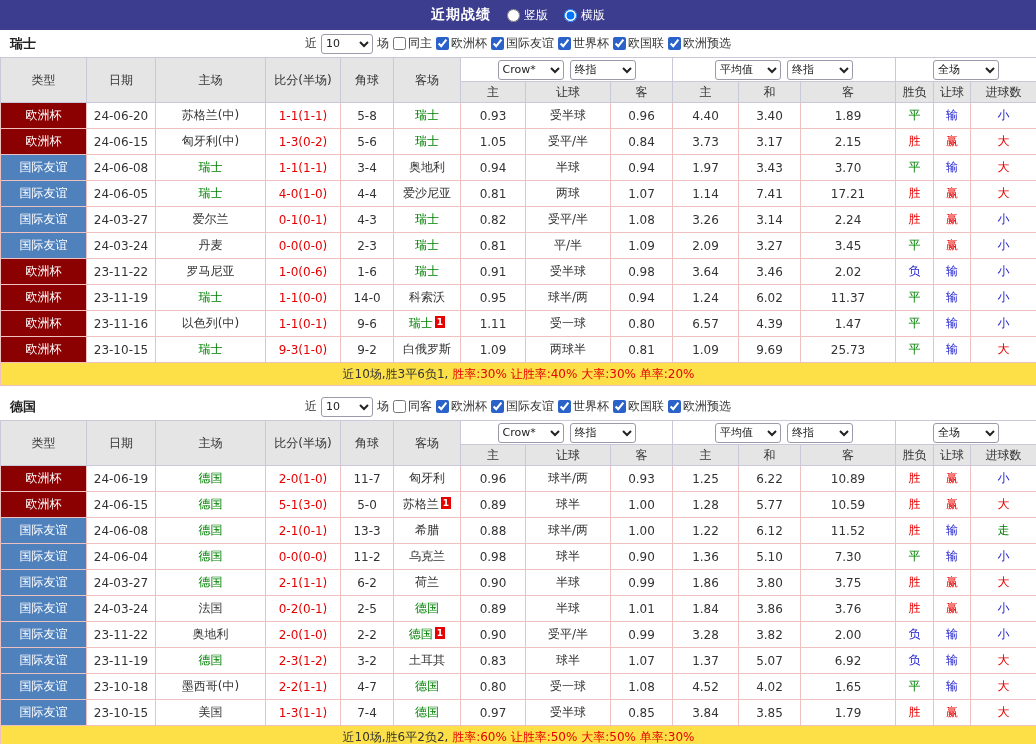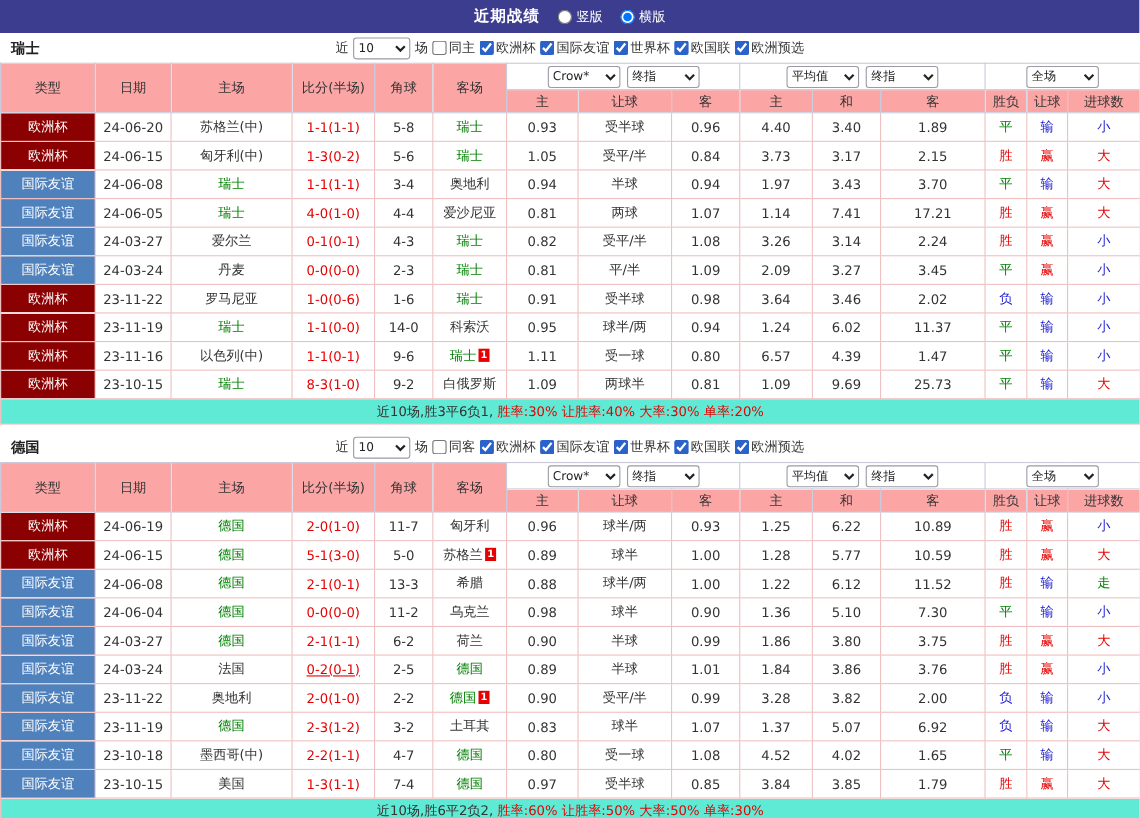--- a/index.html
+++ b/index.html
@@ -11,28 +11,28 @@
   .section + .section{margin-top:7px;}
   .section-header{height:27px;display:flex;align-items:center;position:relative;}
   .team-name{position:absolute;left:10px;font-weight:bold;font-size:13px;color:#222;}
   .filters{margin:0 auto;display:flex;align-items:center;gap:4px;}
   .chk{display:inline-flex;align-items:center;gap:2px;cursor:pointer;}
   .chk input{margin:0;width:13px;height:13px;accent-color:#2a62c9;}
   select{height:20px;font-size:11px;font-family:inherit;color:#222;background:#fff;border:1px solid #9a9aa8;border-radius:3px;}
   .count-select{width:52px;}
   table{border-collapse:collapse;table-layout:fixed;width:1036px;border:1px solid #c9c9da;}
   th,td{border:1px solid #efc0c0;text-align:center;overflow:hidden;white-space:nowrap;padding:0 1px;}
-  thead th{background:#fca5a5;border-color:#c9c9da;font-weight:normal;color:#333;height:20px;}
+  thead th{background:#e5e5e5;border-color:#c9c9da;font-weight:normal;color:#333;height:20px;}
   thead tr.h1{height:24px;}
   thead th.sel-th{background:#fff;}
   .sel-wrap{display:flex;justify-content:center;align-items:center;gap:6px;}
   .sel-th select{width:66px;}
   tbody td{height:25px;background:#fff;}
   .card{display:inline-block;margin-left:2px;padding:0 2px;background:#e60000;color:#fff;font-size:9px;line-height:12px;vertical-align:2px;font-weight:bold;}
-  td.summary{height:22px;background:#5eead4;margin-top:16px;}
+  td.summary{height:22px;background:#fde047;margin-top:16px;}
   td.summary .rates{color:#e60000;}
 </style>
 </head>
 <body>
 
 <div class="topbar">
   <span class="title">近期战绩</span>
   <label class="radio-label">
     <input type="radio" name="layout" style="">
     <span>竖版</span>
@@ -283,21 +283,21 @@
           <td>4.39</td>
           <td>1.47</td>
           <td style="color: rgb(0, 128, 0);">平</td>
           <td style="color: rgb(26, 26, 206);">输</td>
           <td style="color: rgb(26, 26, 206);">小</td>
         </tr>
         <tr>
           <td style="background: rgb(139, 0, 0); color: rgb(255, 255, 255);">欧洲杯</td>
           <td>23-10-15</td>
           <td style="color: rgb(0, 128, 0);">瑞士</td>
-          <td style="color: rgb(230, 0, 0);">8-3(1-0)</td>
+          <td style="color: rgb(230, 0, 0);">9-3(1-0)</td>
           <td>9-2</td>
           <td>白俄罗斯</td>
           <td>1.09</td>
           <td>两球半</td>
           <td>0.81</td>
           <td>1.09</td>
           <td>9.69</td>
           <td>25.73</td>
           <td style="color: rgb(0, 128, 0);">平</td>
           <td style="color: rgb(26, 26, 206);">输</td>
@@ -482,21 +482,21 @@
           <td>3.80</td>
           <td>3.75</td>
           <td style="color: rgb(230, 0, 0);">胜</td>
           <td style="color: rgb(230, 0, 0);">赢</td>
           <td style="color: rgb(230, 0, 0);">大</td>
         </tr>
         <tr>
           <td style="background: rgb(79, 129, 189); color: rgb(255, 255, 255);">国际友谊</td>
           <td>24-03-24</td>
           <td>法国</td>
-          <td style="color: rgb(230, 0, 0); text-decoration: underline;">0-2(0-1)</td>
+          <td style="color: rgb(230, 0, 0);">0-2(0-1)</td>
           <td>2-5</td>
           <td style="color: rgb(0, 128, 0);">德国</td>
           <td>0.89</td>
           <td>半球</td>
           <td>1.01</td>
           <td>1.84</td>
           <td>3.86</td>
           <td>3.76</td>
           <td style="color: rgb(230, 0, 0);">胜</td>
           <td style="color: rgb(230, 0, 0);">赢</td>

